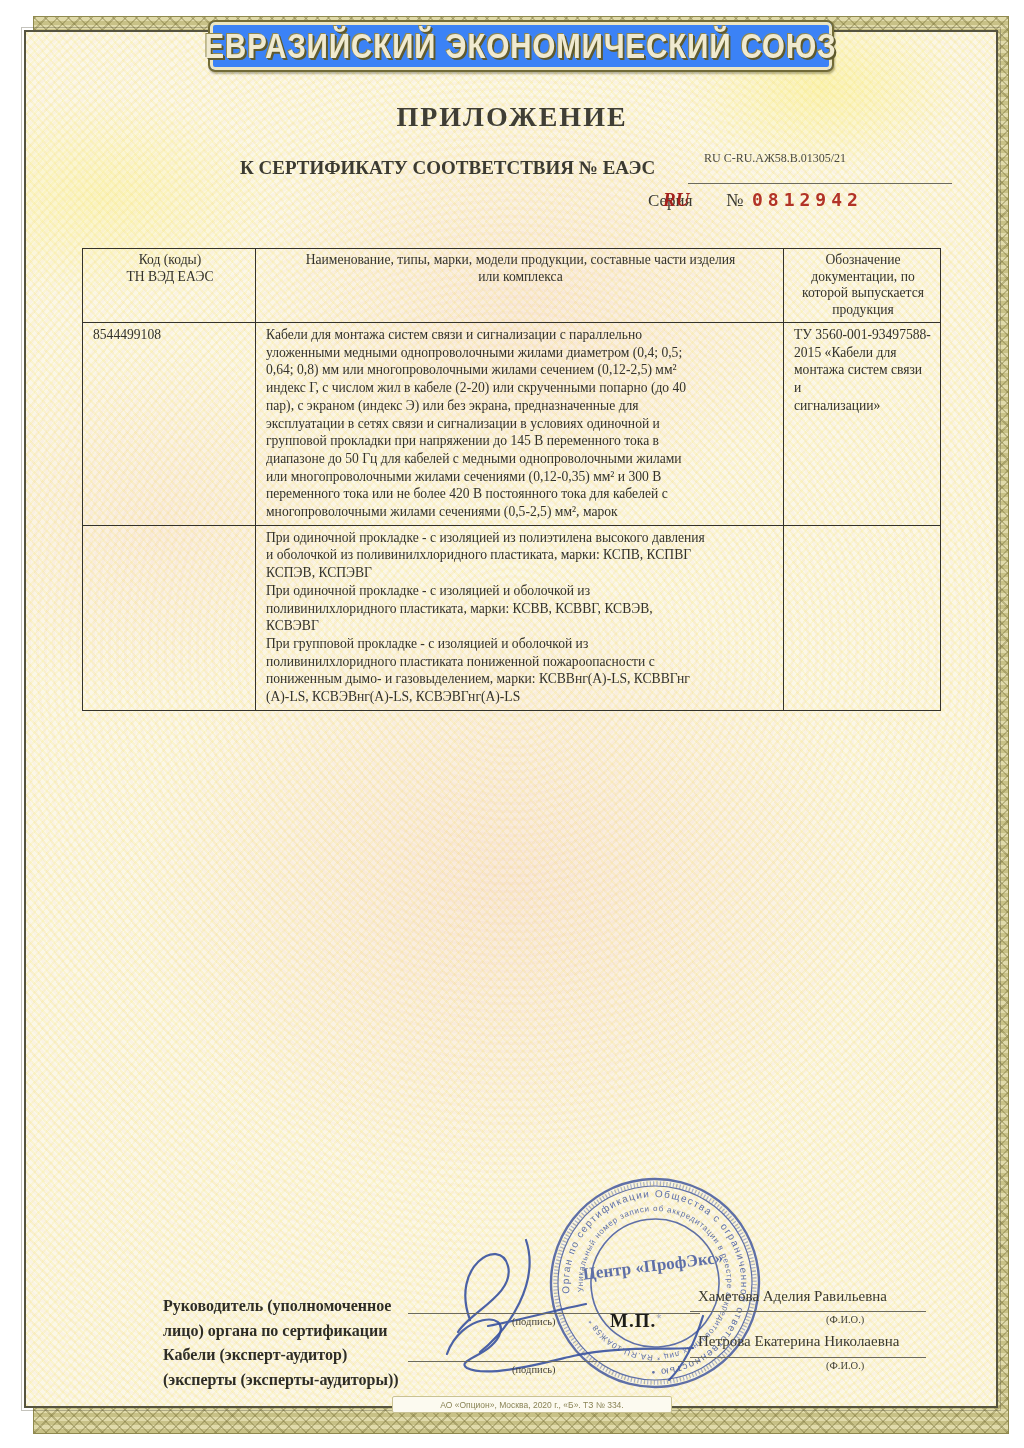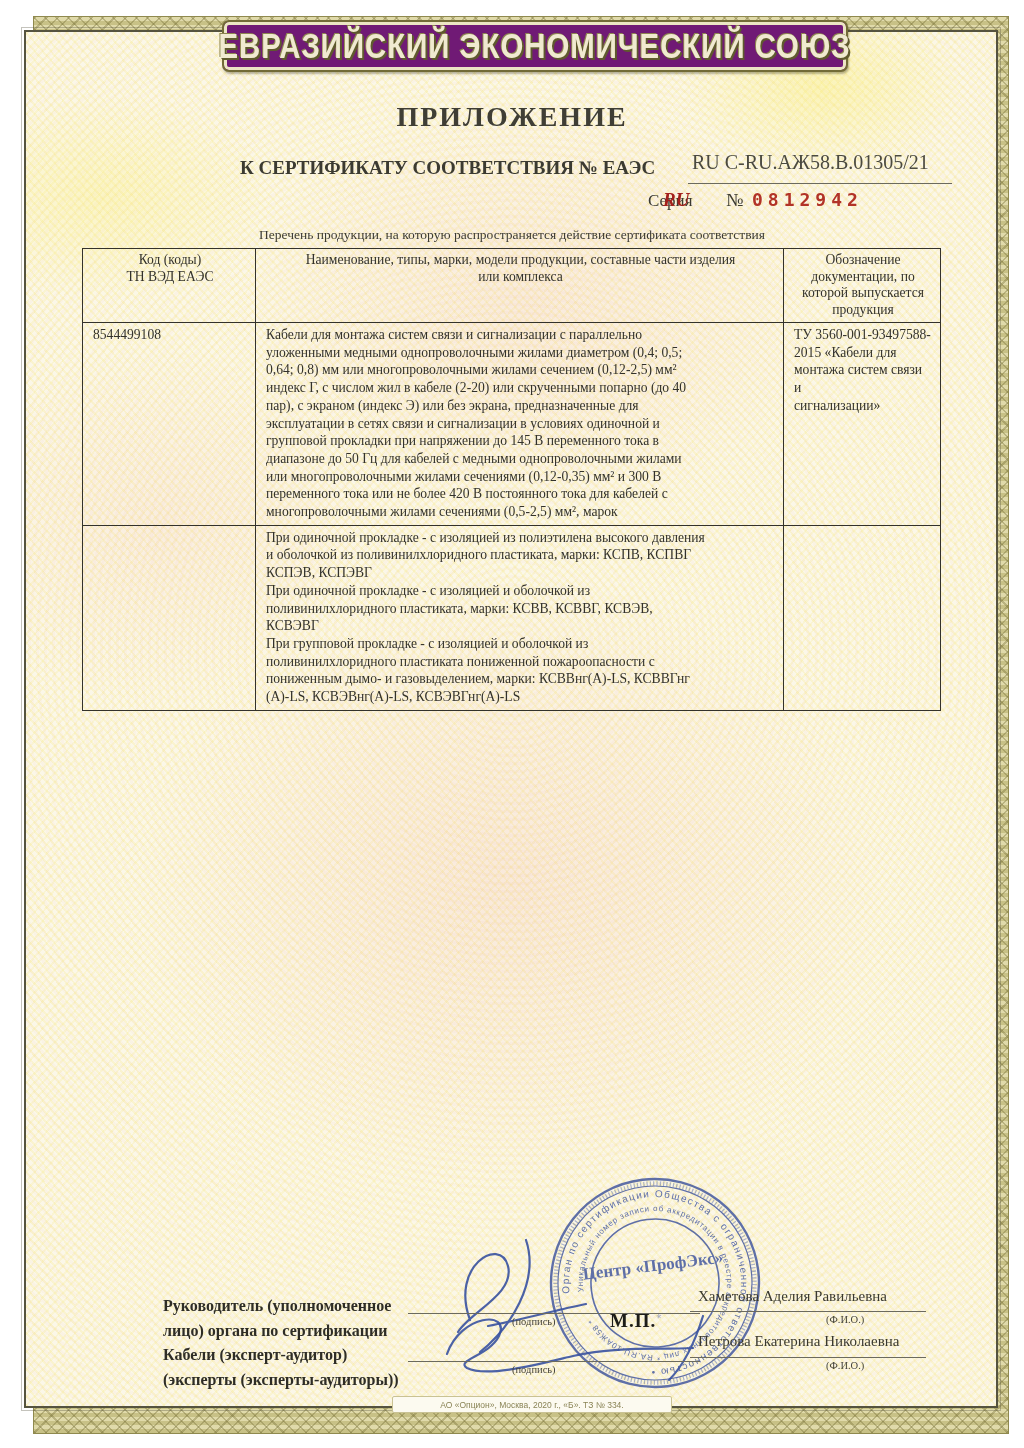--- a/index.html
+++ b/index.html
@@ -29,39 +29,39 @@
       radial-gradient(ellipse 260px 160px at 8% 12%, rgba(250,238,110,.30), transparent 65%),
       radial-gradient(ellipse 420px 300px at 52% 20%, rgba(236,150,140,.13), transparent 70%),
       radial-gradient(ellipse 520px 430px at 50% 62%, rgba(236,150,140,.15), transparent 72%),
       radial-gradient(ellipse 300px 260px at 14% 36%, rgba(236,150,140,.10), transparent 70%),
       repeating-linear-gradient(48deg, rgba(244,222,70,.15) 0 2px, transparent 2px 6px),
       repeating-linear-gradient(-48deg, rgba(244,222,70,.13) 0 2px, transparent 2px 6px),
       repeating-radial-gradient(circle at 50% 45%, rgba(230,160,150,.05) 0 3px, transparent 3px 8px),
       #fbf7e8;
   }
   .banner {
-    position:absolute; left:222px; top:20px; width:622px; height:48px; z-index:5;
-    background:#701a75;
+    position:absolute; left:208px; top:20px; width:622px; height:48px; z-index:5;
+    background:#3b82f6;
     border:2px solid #726b37; border-radius:7px;
     box-shadow: inset 0 0 0 3px #ece6c4, 1px 2px 2px rgba(60,55,20,.35);
     display:flex; align-items:center; justify-content:center;
   }
   .banner span {
     font-family:"Liberation Sans", sans-serif; font-weight:bold; font-size:30px;
     letter-spacing:1px; color:#f0ead0; white-space:nowrap;
     transform:scale(.98,1.18);
     text-shadow:1px 1px 0 #5f5a2e, 2px 2px 0 #5f5a2e, -1px -1px 0 #8d8650;
   }
   .abs { position:absolute; z-index:4; }
   .doc-title {
     left:0; top:101px; width:100%; text-align:center;
     font-size:28px; font-weight:bold; letter-spacing:2px; color:#3f3e35;
   }
   .cert-label { left:240px; top:157px; font-size:19px; font-weight:bold; color:#3b3a31; }
-  .cert-number { left:692px; top:151px; font-size:20px; color:#4b4a40; white-space:nowrap; }
+  .cert-number { left:692px; top:151px; font-size:12px; color:#4b4a40; white-space:nowrap;padding-left:12px; }
   .cert-underline { left:688px; top:183px; width:264px; border-top:1px solid #6b6a5e; height:0; }
   .series-label { left:600px; top:191px; font-size:17px; color:#3b3a31;margin-left:48px; }
   .series-value { left:663px; top:189px; font-size:19px; font-weight:bold; color:#a3201c;font-style:italic; }
   .number-sign { left:726px; top:190px; font-size:18px; color:#3b3a31; }
   .serial-number {
     left:752px; top:189px; font-family:"DejaVu Sans Mono", monospace;
     font-size:18px; font-weight:600; letter-spacing:5px; color:#b23327;
   }
   .intro { left:0; top:227px; width:100%; text-align:center; font-size:13.5px; color:#3c3b33; }
 
@@ -115,21 +115,20 @@
 
   <div class="abs doc-title">ПРИЛОЖЕНИЕ</div>
   <div class="abs cert-label">К СЕРТИФИКАТУ СООТВЕТСТВИЯ № ЕАЭС</div>
   <div class="abs cert-number">RU С-RU.АЖ58.В.01305/21</div>
   <div class="abs cert-underline"></div>
   <div class="abs series-label">Серия</div>
   <div class="abs series-value">RU</div>
   <div class="abs number-sign">№</div>
   <div class="abs serial-number">0812942</div>
 
-  <div class="abs intro">Перечень продукции, на которую распространяется действие сертификата соответствия</div>
 
   <table class="products">
     <colgroup>
         <col style="width:173px">
         <col style="width:528px">
         <col style="width:157px">
       </colgroup>
     <tbody>
         <tr class="hrow">
       <td class="hdr preline">Код (коды)

